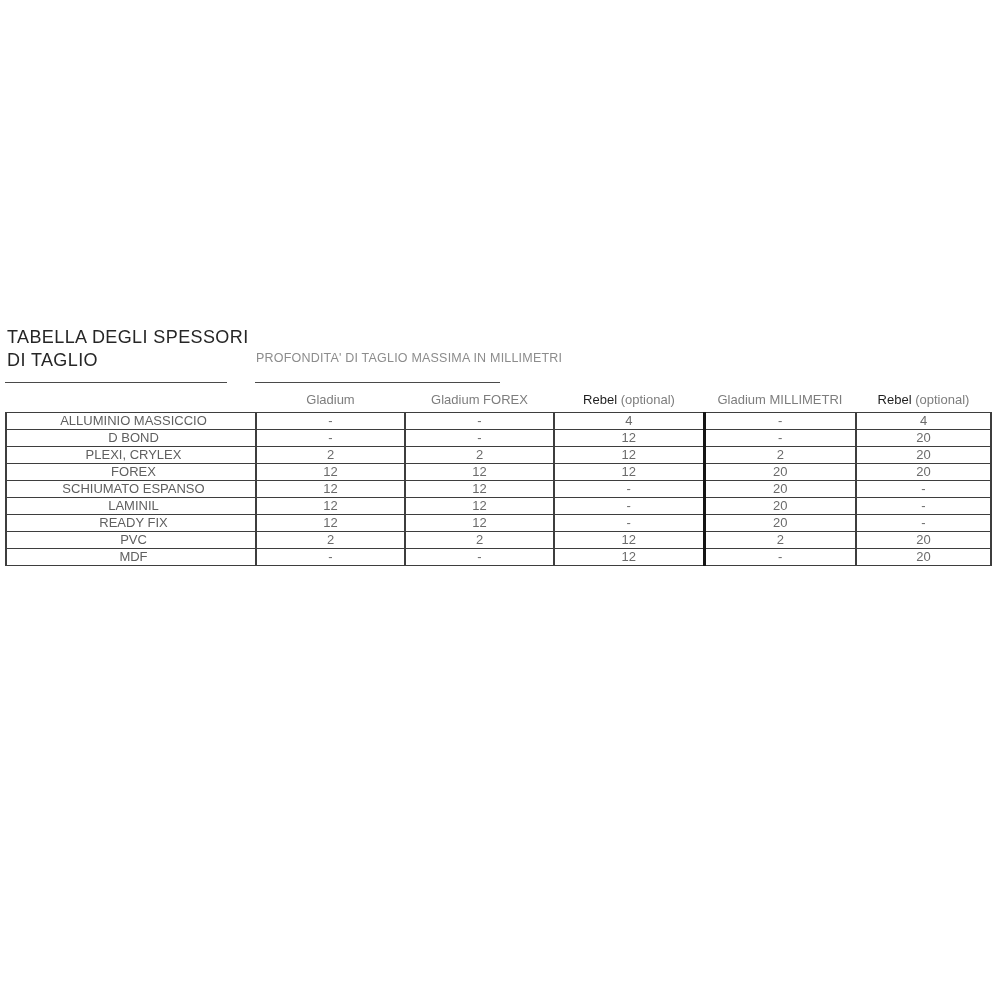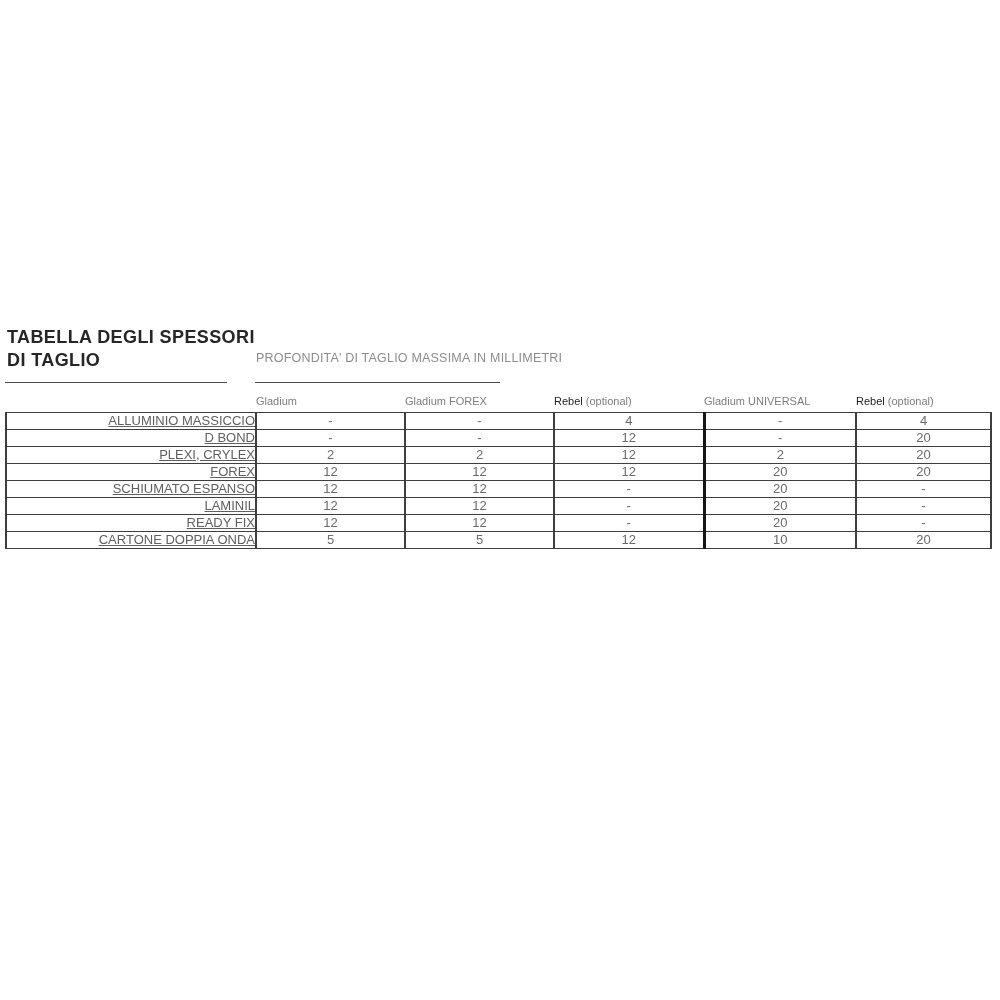--- a/index.html
+++ b/index.html
@@ -5,21 +5,21 @@
   * { margin: 0; padding: 0; box-sizing: border-box; }
   html, body { background: #ffffff; }
   body {
     width: 1000px; height: 1000px;
     position: relative;
     font-family: "Liberation Sans", sans-serif;
     overflow: hidden;
   }
   .page-title {
     position: absolute; left: 7px; top: 326px;
-    font-weight: bold;
+    font-weight: normal;
     font-size: 18px; line-height: 23px;
     letter-spacing: 0.4px;
     color: var(--title-color, #262626);
     text-transform: uppercase;
     white-space: pre-line;
   }
   .subtitle {
     position: absolute; left: 256px; top: 351px;
     font-size: 12.5px;
     letter-spacing: 0.2px;
@@ -35,23 +35,23 @@
   .rule-2 { left: 255px; width: 245px; }
 
   table.cut-table {
     position: absolute; left: 5px; top: 392px;
     width: 985px;
     border-collapse: collapse;
     table-layout: fixed;
   }
   thead th {
     font-weight: normal;
-    font-size: 11px;
+    font-size: 13px;
     color: var(--header-color, #7d7d7d);
-    text-align: left;
+    text-align: center;
     vertical-align: bottom;
     height: 20px;
     padding: 0 0 5px 0;
     border: none;
   }
   thead th b {
     font-weight: normal;
     color: var(--header-bold-color, #1e1e1e);
   }
   tbody td {
@@ -61,26 +61,25 @@
     padding: 0;
     text-align: center;
     color: var(--cell-color, #6b6b6b);
     border-top: 1.6px solid var(--border-color, #3e3e3e);
     border-bottom: 1.6px solid var(--border-color, #3e3e3e);
     text-transform: uppercase;
     overflow: hidden;
     white-space: nowrap;
   }
   tbody td.material {
-    text-align: right;
+    text-align: center;
     padding-left: 5px;
     color: var(--label-color, #5f5f5f);
     border-left: 2px solid var(--border-color, #3e3e3e);
     border-right: 2px solid var(--border-color, #3e3e3e);
-    text-decoration: underline;
   }
   tbody td.v { border-left: 2px solid var(--border-color, #3e3e3e); }
   tbody td.thick { border-left: 3.5px solid var(--border-thick-color, #151515); }
   tbody td.last { border-right: 2px solid var(--border-color, #3e3e3e); }
 </style>
 </head>
 <body style="--title-color: #262626; --subtitle-color: #8c8c8c; --header-color: #7d7d7d; --header-bold-color: #1e1e1e; --label-color: #5f5f5f; --cell-color: #6b6b6b; --border-color: #3e3e3e; --border-thick-color: #151515; background: rgb(255, 255, 255);">
 
 <div class="page-title">TABELLA DEGLI SPESSORI
 DI TAGLIO</div>
@@ -98,21 +97,21 @@
       <col style="width: 150px;">
       <col style="width: 152px;">
       <col style="width: 135px;">
     </colgroup>
   <thead>
     <tr>
         <th></th>
         <th>Gladium</th>
         <th>Gladium FOREX</th>
         <th><b>Rebel</b> (optional)</th>
-        <th>Gladium UNIVERSAL</th>
+        <th>Gladium MILLIMETRI</th>
         <th><b>Rebel</b> (optional)</th>
       </tr>
   </thead>
   <tbody>
       <tr>
         <td class="material">ALLUMINIO MASSICCIO</td>
         <td class="v">-</td>
         <td class="v">-</td>
         <td class="v">4</td>
         <td class="v thick">-</td>
@@ -160,21 +159,29 @@
       </tr>
       <tr>
         <td class="material">READY FIX</td>
         <td class="v">12</td>
         <td class="v">12</td>
         <td class="v">-</td>
         <td class="v thick">20</td>
         <td class="v last">-</td>
       </tr>
       <tr>
-        <td class="material">CARTONE DOPPIA ONDA</td>
-        <td class="v">5</td>
-        <td class="v">5</td>
+        <td class="material">PVC</td>
+        <td class="v">2</td>
+        <td class="v">2</td>
         <td class="v">12</td>
-        <td class="v thick">10</td>
+        <td class="v thick">2</td>
+        <td class="v last">20</td>
+      </tr>
+      <tr>
+        <td class="material">MDF</td>
+        <td class="v">-</td>
+        <td class="v">-</td>
+        <td class="v">12</td>
+        <td class="v thick">-</td>
         <td class="v last">20</td>
       </tr>
     </tbody>
 </table>
 
 </body></html>

